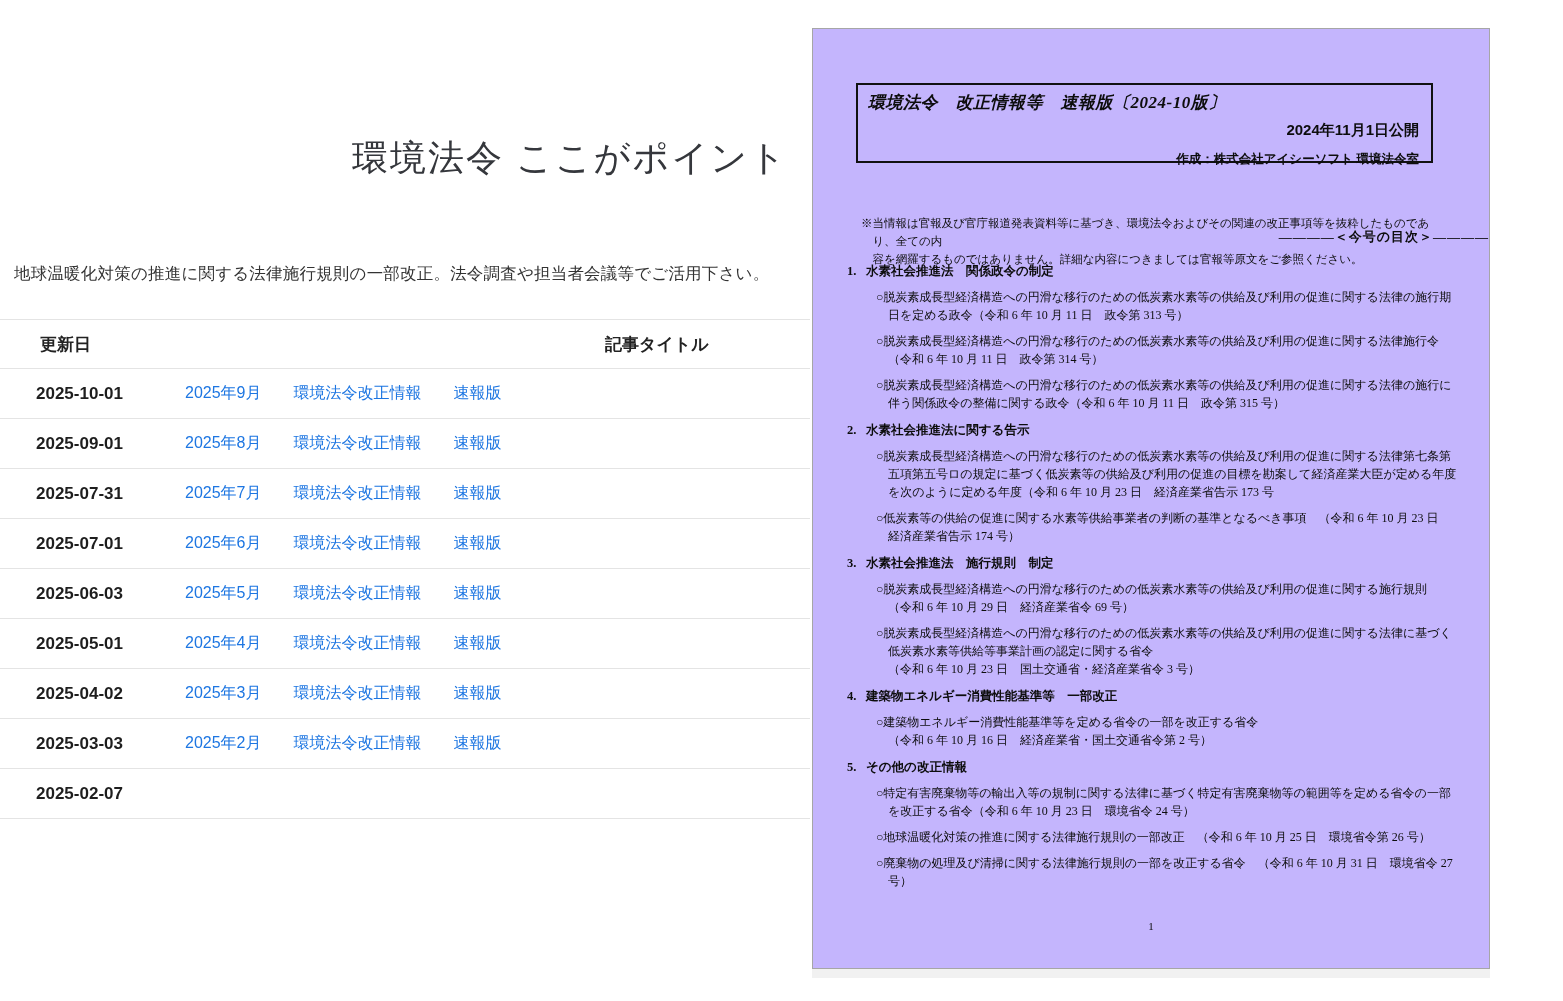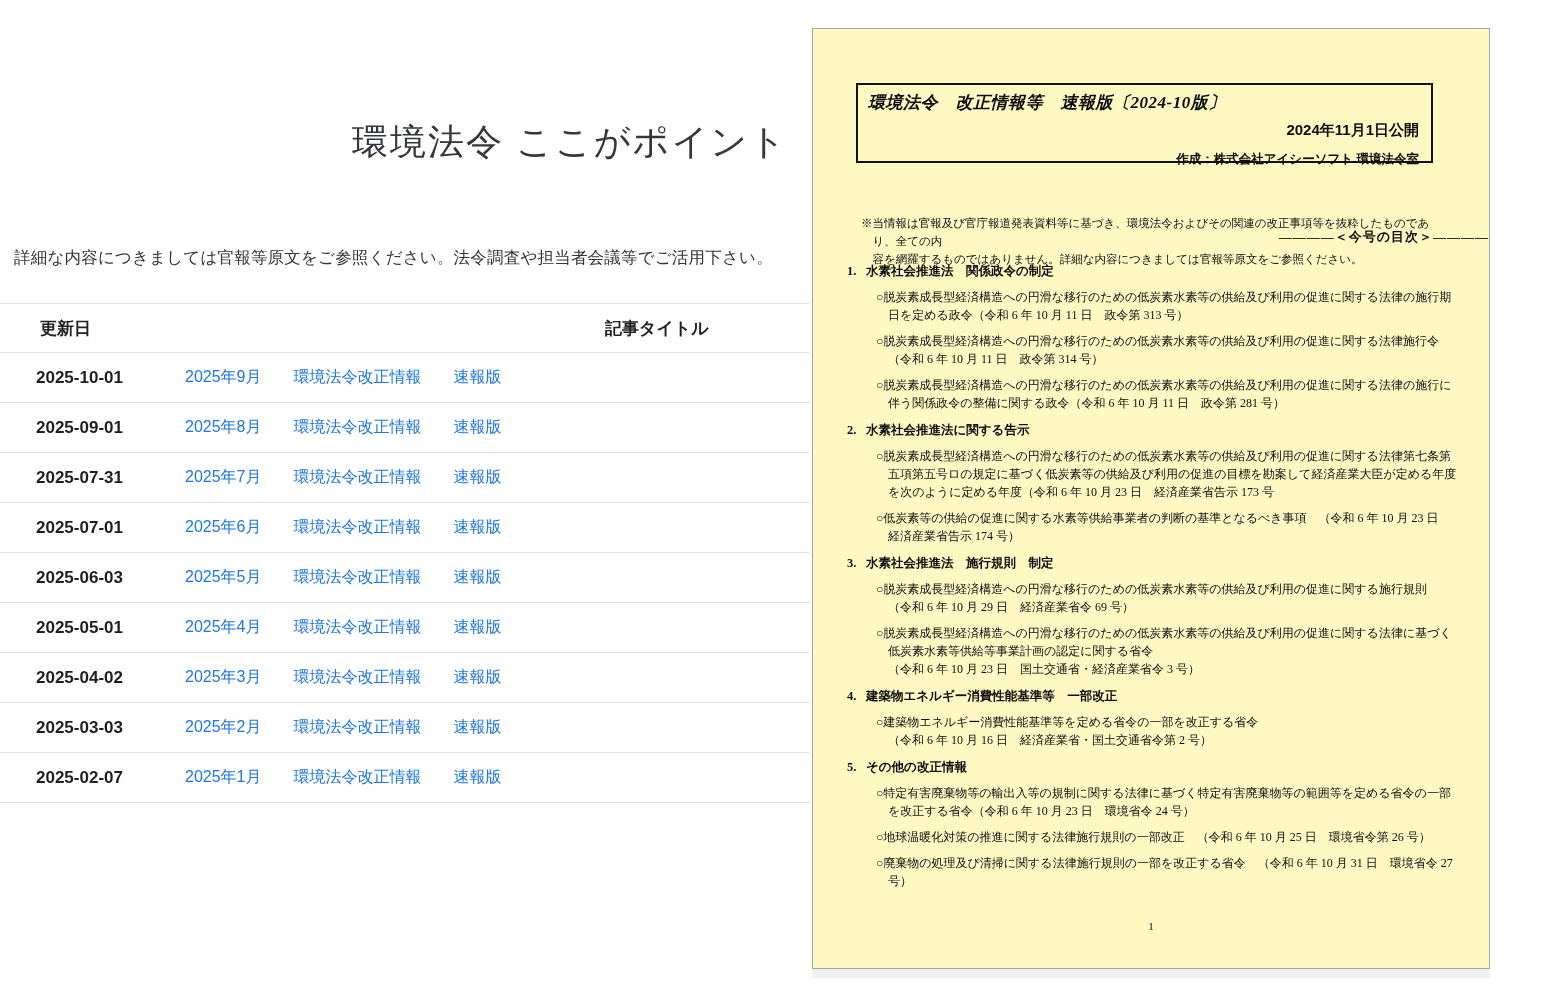--- a/index.html
+++ b/index.html
@@ -4,21 +4,21 @@
 <style>
   html,body{margin:0;padding:0;}
   body{
     width:1563px;height:1001px;position:relative;overflow:hidden;
     background:#ffffff;
     font-family:"Liberation Sans","DejaVu Sans",sans-serif;
   }
   
   .left-page{position:absolute;left:0;top:0;width:1140px;}
   .page-title{
-    margin:0;padding-top:120px;text-align:center;
+    margin:16px;padding-top:120px;text-align:center;
     font-size:36px;font-weight:400;letter-spacing:2px;color:#35373c;
     line-height:1.2;
   }
   .intro{
     margin:84px 0 0 14px;font-size:16.5px;color:#333333;letter-spacing:0.2px;
   }
   .articles-table{width:810px;margin-top:34px;}
   .thead{
     position:relative;height:48px;
     border-top:1px solid var(--tbl-border);border-bottom:1px solid var(--tbl-border);padding-left:40px;
@@ -28,21 +28,21 @@
   .th-date{left:40px;}
   .th-title{left:605px;}
   .row{position:relative;height:49px;border-bottom:1px solid var(--tbl-border);}
   .cell-date{position:absolute;left:36px;top:0;height:49px;display:flex;align-items:center;
       font-size:17px;font-weight:bold;color:#1e1e1e;}
   .cell-link{position:absolute;left:185px;top:0;height:49px;display:flex;align-items:center;
       font-size:16px;color:var(--link);text-decoration:none;}
   
   .pdf-frame{
     position:absolute;left:812px;top:28px;width:678px;height:941px;
-    box-sizing:border-box;border:1px solid var(--frame-border);background:#fef9c3;
+    box-sizing:border-box;border:1px solid var(--frame-border);background:#c4b5fd;
   }
   .hscroll{
     position:absolute;left:812px;top:969px;width:678px;height:9px;
     background:var(--scrollbar);
   }
   .doc{
     position:absolute;inset:0;
     font-family:"Liberation Serif","DejaVu Serif",serif;color:#0d0d0d;
   }
   .doc-box{
@@ -76,21 +76,21 @@
   }
   .page-num{
     position:absolute;left:0;bottom:36px;width:100%;text-align:center;font-size:11px;
   }
 </style>
 </head>
 <body style="--link: #1d76e2; --tbl-border: #e4e4e4; --frame-border: #a6a6a6; --scrollbar: #f1f1f1;">
 
 <div class="left-page">
   <h1 class="page-title">環境法令 ここがポイント</h1>
-  <p class="intro">詳細な内容につきましては官報等原文をご参照ください。法令調査や担当者会議等でご活用下さい。</p>
+  <p class="intro">地球温暖化対策の推進に関する法律施行規則の一部改正。法令調査や担当者会議等でご活用下さい。</p>
   <div class="articles-table">
     <div class="thead">
       <div class="th th-date">更新日</div>
       <div class="th th-title">記事タイトル</div>
     </div>
     <div id="rows">
         <div class="row">
           <span class="cell-date">2025-10-01</span>
           <a class="cell-link" href="#">2025年9月　　環境法令改正情報　　速報版</a>
         </div>
@@ -117,21 +117,20 @@
         <div class="row">
           <span class="cell-date">2025-04-02</span>
           <a class="cell-link" href="#">2025年3月　　環境法令改正情報　　速報版</a>
         </div>
         <div class="row">
           <span class="cell-date">2025-03-03</span>
           <a class="cell-link" href="#">2025年2月　　環境法令改正情報　　速報版</a>
         </div>
         <div class="row">
           <span class="cell-date">2025-02-07</span>
-          <a class="cell-link" href="#">2025年1月　　環境法令改正情報　　速報版</a>
         </div>
       </div>
   </div>
 </div>
 
 <div class="pdf-frame">
   <div class="doc">
     <div class="doc-box">
       <div class="doc-box-title">環境法令　改正情報等　速報版〔2024-10版〕</div>
       <div class="doc-pub">2024年11月1日公開</div>
@@ -141,21 +140,21 @@
 容を網羅するものではありません。詳細な内容につきましては官報等原文をご参照ください。</div>
     <div class="toc-heading">――――＜今号の目次＞――――</div>
     <div class="sections" id="sections">
         <div class="sec">
           <div class="sec-title"><span class="sec-num">1.</span><span class="sec-text">水素社会推進法　関係政令の制定</span></div>
           <div class="item">○脱炭素成長型経済構造への円滑な移行のための低炭素水素等の供給及び利用の促進に関する法律の施行期
 日を定める政令（令和 6 年 10 月 11 日　政令第 313 号）</div>
           <div class="item">○脱炭素成長型経済構造への円滑な移行のための低炭素水素等の供給及び利用の促進に関する法律施行令
 （令和 6 年 10 月 11 日　政令第 314 号）</div>
           <div class="item">○脱炭素成長型経済構造への円滑な移行のための低炭素水素等の供給及び利用の促進に関する法律の施行に
-伴う関係政令の整備に関する政令（令和 6 年 10 月 11 日　政令第 281 号）</div>
+伴う関係政令の整備に関する政令（令和 6 年 10 月 11 日　政令第 315 号）</div>
         </div>
         <div class="sec">
           <div class="sec-title"><span class="sec-num">2.</span><span class="sec-text">水素社会推進法に関する告示</span></div>
           <div class="item">○脱炭素成長型経済構造への円滑な移行のための低炭素水素等の供給及び利用の促進に関する法律第七条第
 五項第五号ロの規定に基づく低炭素等の供給及び利用の促進の目標を勘案して経済産業大臣が定める年度
 を次のように定める年度（令和 6 年 10 月 23 日　経済産業省告示 173 号</div>
           <div class="item">○低炭素等の供給の促進に関する水素等供給事業者の判断の基準となるべき事項　（令和 6 年 10 月 23 日
 経済産業省告示 174 号）</div>
         </div>
         <div class="sec">

